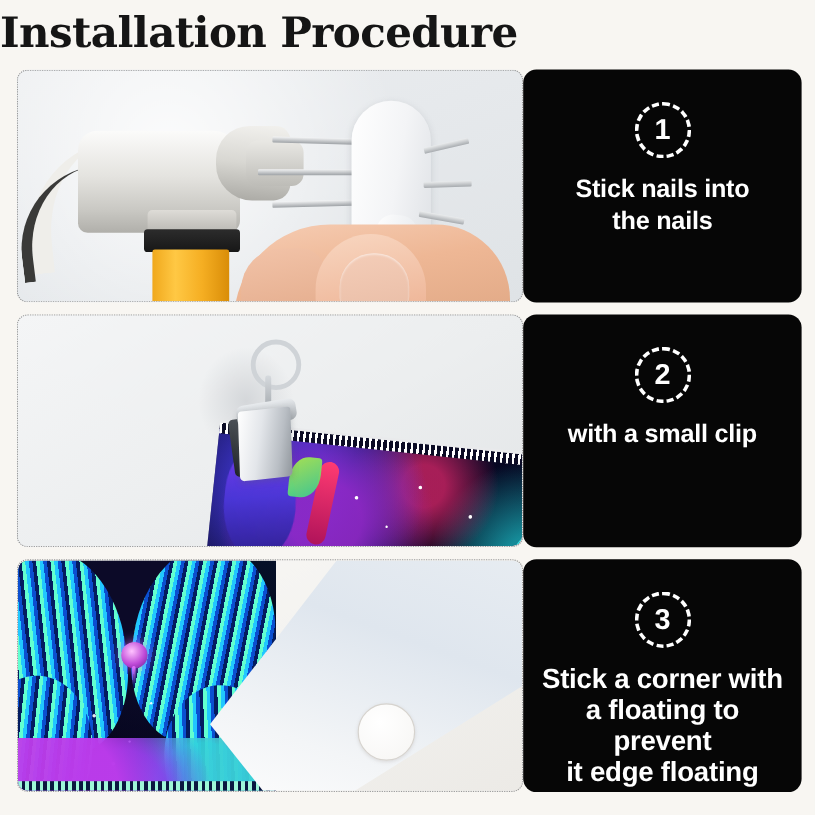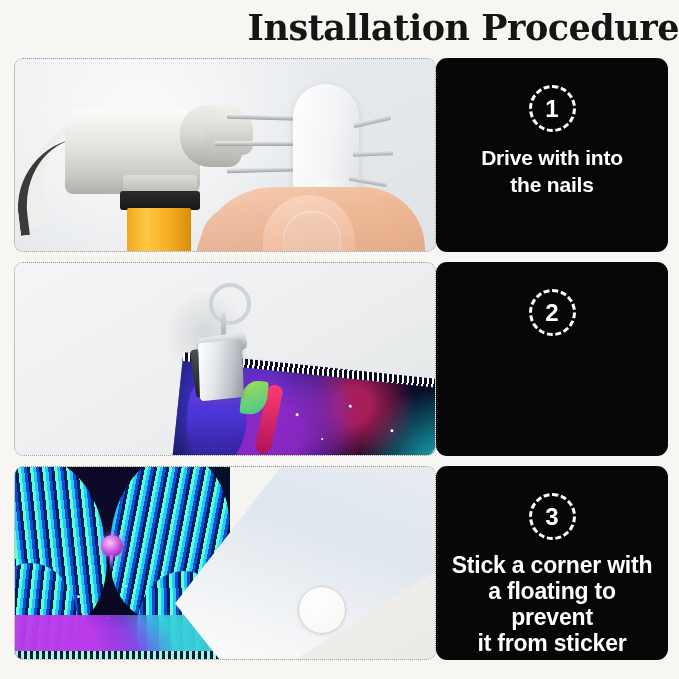--- a/index.html
+++ b/index.html
@@ -7,21 +7,21 @@
     width:679px;height:679px;
     background:#f7f5f1;
     font-family:"Liberation Sans", sans-serif;
     overflow:hidden;
   }
   .sheet{position:relative;width:679px;height:679px;background:#f8f6f2;}
 
   
   .title{
     position:absolute;left:0;top:6px;width:679px;
-    text-align:right;
+    text-align:left;
     font-family:"DejaVu Serif", serif;
     font-weight:bold;
     font-size:35px;
     letter-spacing:-0.5px;
     color:#151515;
     line-height:44px;
     white-space:nowrap;
   }
 
   
@@ -346,21 +346,21 @@
         <div class="nailpl"></div>
       </div>
     </div>
 
     <div class="card">
       <div class="step-badge">
         <div class="ring"></div>
         <div class="num">1</div>
       </div>
       <div class="card-text">
-        <div>Drive with into</div>
+        <div>Stick nails into</div>
         <div>the nails</div>
       </div>
     </div>
   </div>
 
   <div class="row r2">
 
     <div class="photo p2">
       <div class="photo-inner">
         <div class="shadow2"></div>
@@ -388,20 +388,21 @@
         </div>
       </div>
     </div>
 
     <div class="card">
       <div class="step-badge">
         <div class="ring"></div>
         <div class="num">2</div>
       </div>
       <div class="card-text">
+        <div>with a small clip</div>
       </div>
     </div>
   </div>
 
   <div class="row r3">
 
     <div class="photo p3">
       <div class="photo-inner">
 
         <div class="tap3">
@@ -423,20 +424,20 @@
     </div>
 
     <div class="card three">
       <div class="step-badge">
         <div class="ring"></div>
         <div class="num">3</div>
       </div>
       <div class="card-text">
         <div>Stick a corner with</div>
         <div>a floating to prevent</div>
-        <div>it from sticker</div>
+        <div>it edge floating</div>
       </div>
     </div>
   </div>
 
   <div class="sticker-c"></div>
 
 </div>
 
 </body></html>

